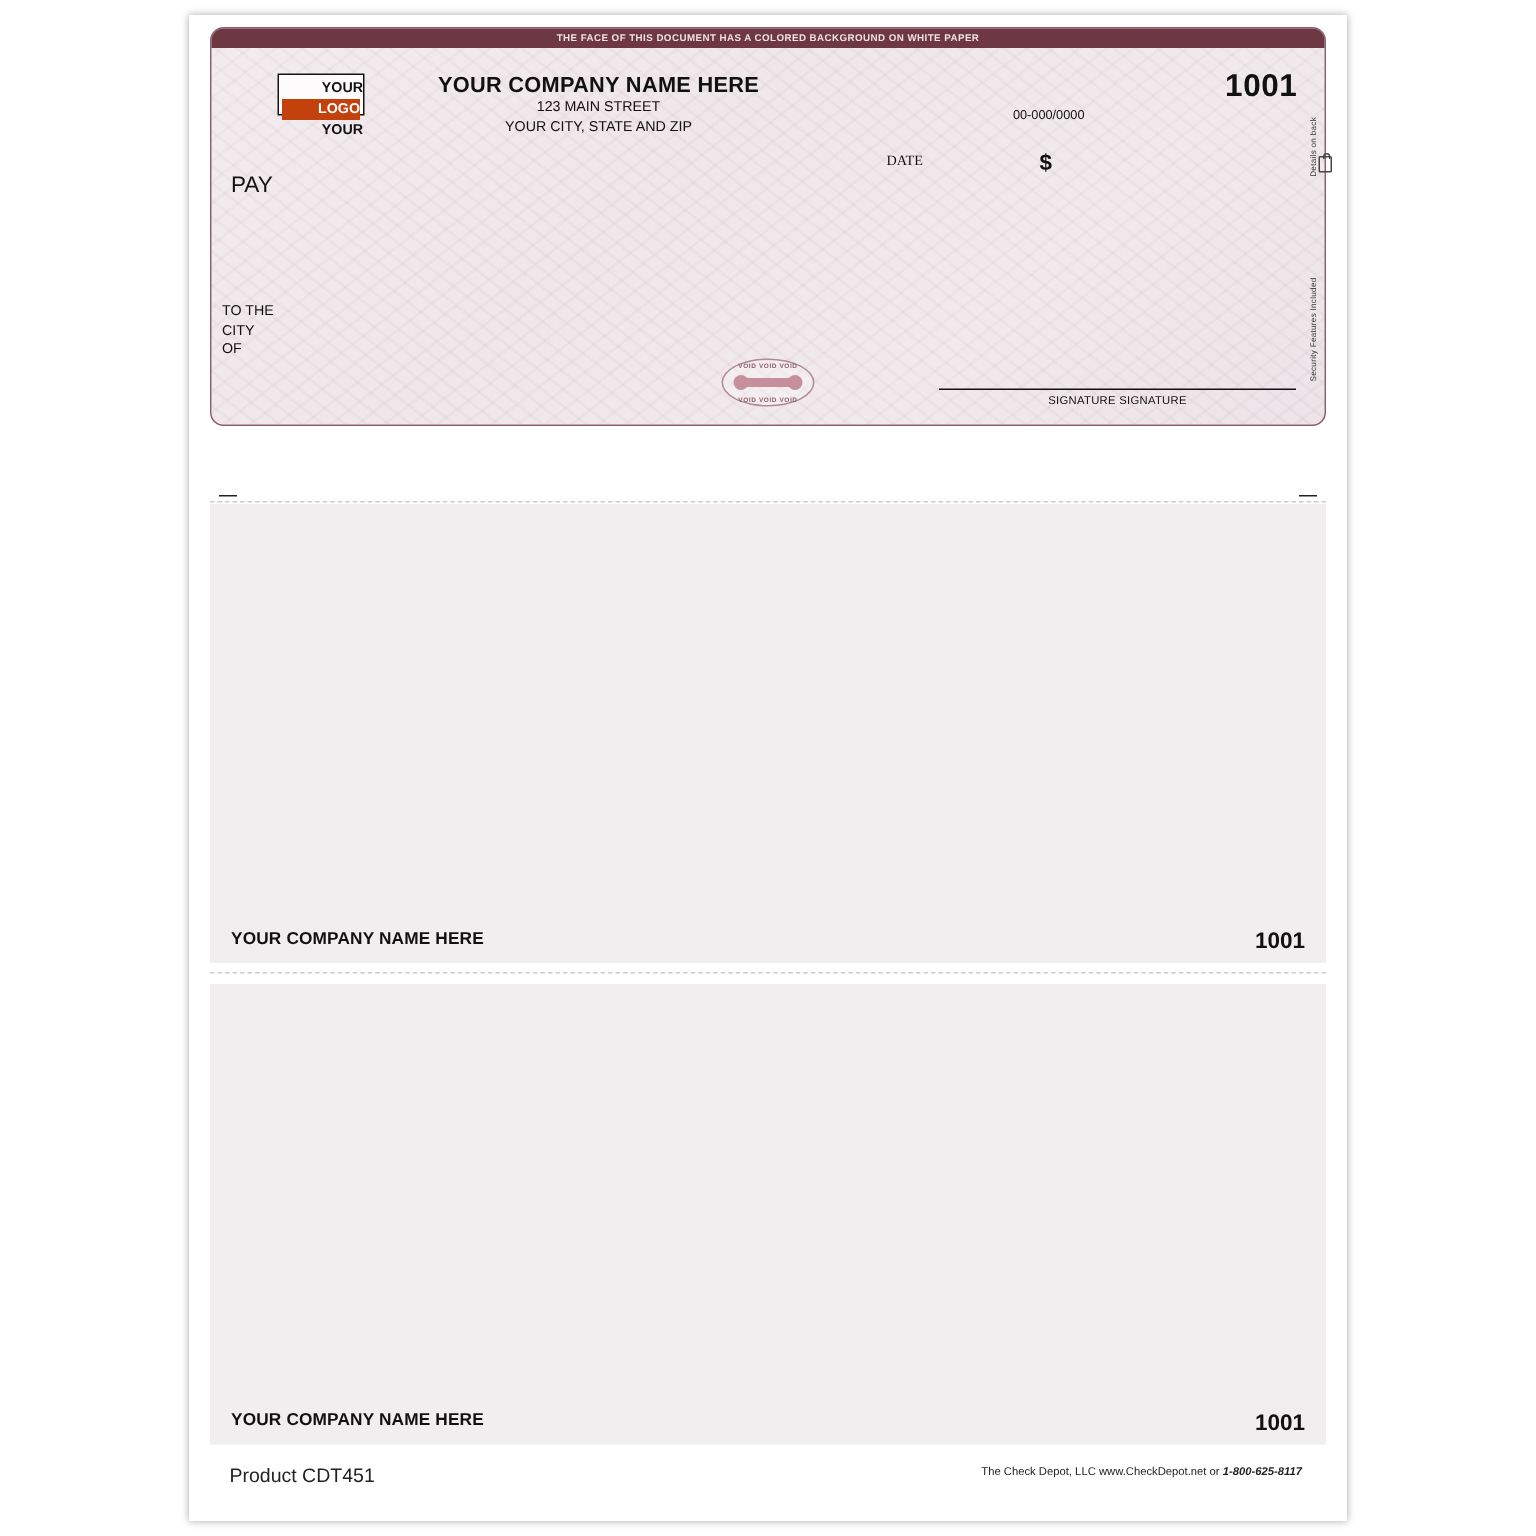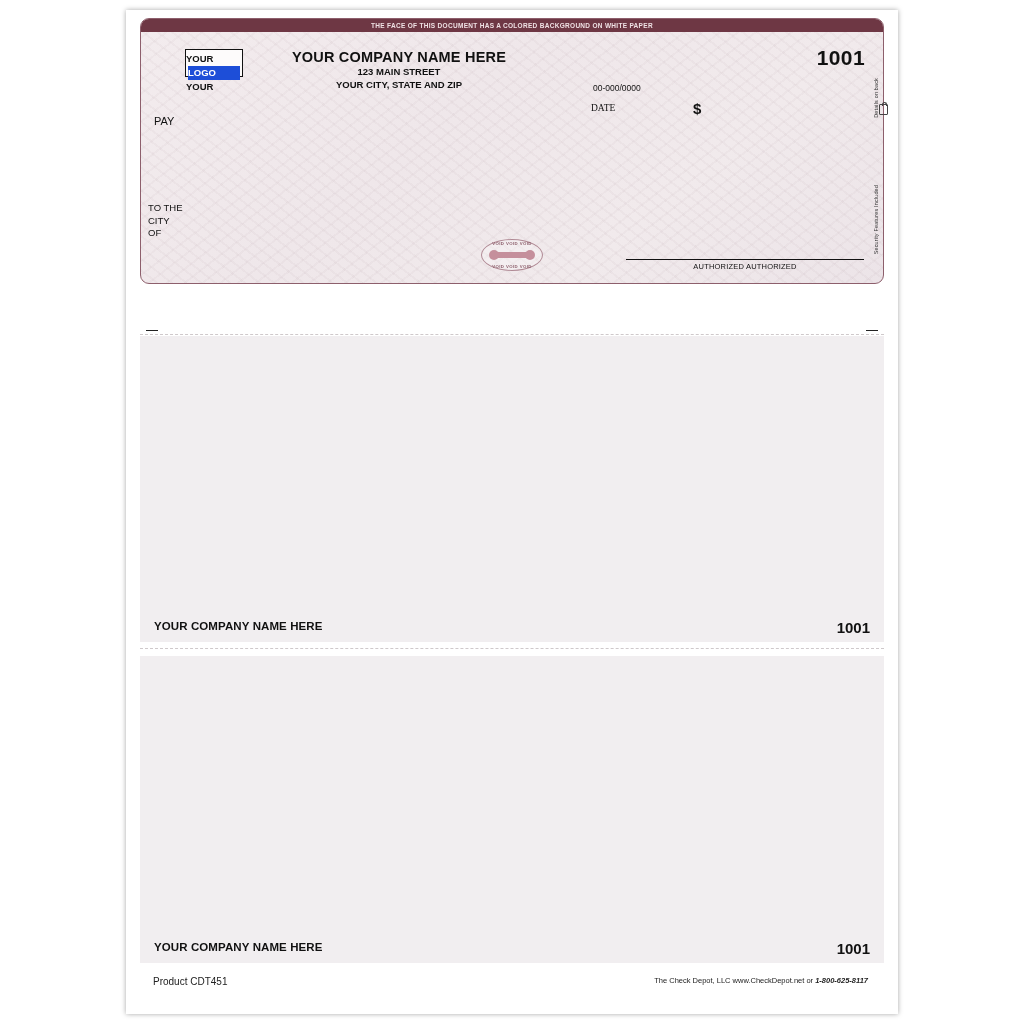--- a/index.html
+++ b/index.html
@@ -64,51 +64,51 @@
 
   
   .logo-box {
     position: absolute;
     left: 44px;
     top: 30px;
     width: 58px;
     height: 28px;
     border: 1px solid #111;
     background: #fdfbfb;
-    text-align: left;
+    text-align: right;
     font-size: 9.5px;
     font-weight: bold;
     line-height: 14px;
     color: #111;
     padding-top: 2px;
     box-sizing: border-box;
   }
   .logo-box .mid {
-    background: #1d4ed8;
+    background: #c2410c;
     color: #fff;
     display: block;
     margin: 0 2px;
   }
 
   .company-block {
     position: absolute;
     left: 108px;
     top: 30px;
     width: 300px;
     text-align: center;
     color: #111;
   }
   .company-name {
     font-size: 14.5px;
     font-weight: bold;
     letter-spacing: .2px;
   }
   .company-line {
     font-size: 9.5px;
-    font-weight: bold;
+    font-weight: normal;
     line-height: 13px;
   }
 
   .bank-block {
     position: absolute;
     left: 420px;
     top: 24px;
     width: 200px;
     text-align: center;
     color: #111;
@@ -119,23 +119,23 @@
     letter-spacing: .1px;
   }
   .bank-city {
     font-size: 8.5px;
     line-height: 12px;
   }
 
   .fraction {
     position: absolute;
     left: 452px;
-    top: 64px;
+    top: 52px;
     width: 130px;
-    text-align: left;
+    text-align: right;
     font-size: 8.5px;
     color: #111;
   }
 
   .check-number {
     position: absolute;
     right: 18px;
     top: 27px;
     font-size: 21px;
     font-weight: bold;
@@ -158,21 +158,21 @@
     top: 81px;
     font-size: 15px;
     font-weight: bold;
     color: #111;
   }
 
   .pay-label {
     position: absolute;
     left: 13px;
     top: 96px;
-    font-size: 11px;
+    font-size: 15px;
     color: #111;
   }
 
   .order-label {
     position: absolute;
     left: 7px;
     top: 183px;
     font-size: 9.5px;
     line-height: 12.5px;
     color: #111;
@@ -362,21 +362,21 @@
     width: 744px;
     height: 1px;
     border-top: 1px dashed #cfc9cb;
   }
 
   
   .footer-left {
     position: absolute;
     left: 153px;
     top: 976px;
-    font-size: 10px;
+    font-size: 13px;
     color: #222;
   }
   .footer-right {
     position: absolute;
     right: 156px;
     top: 976px;
     font-size: 7.5px;
     color: #222;
     text-align: right;
   }
@@ -421,21 +421,21 @@
     </div>
 
     <div class="seal">
       <div class="ring"></div>
       <div class="txt-top">VOID  VOID  VOID</div>
       <div class="bar"></div>
       <div class="txt-bot">VOID  VOID  VOID</div>
     </div>
 
     <div class="sig-line"></div>
-    <div class="sig-label">AUTHORIZED AUTHORIZED</div>
+    <div class="sig-label">SIGNATURE SIGNATURE</div>
   </div>
 
   <div class="side-text">Details on back</div>
   <div class="lock-icon"></div>
   <div class="side-text2">Security Features Included</div>
 
 
   <div class="tick" style="left:146px; top:330px;"></div>
   <div class="tick" style="left:866px; top:330px;"></div>
 

